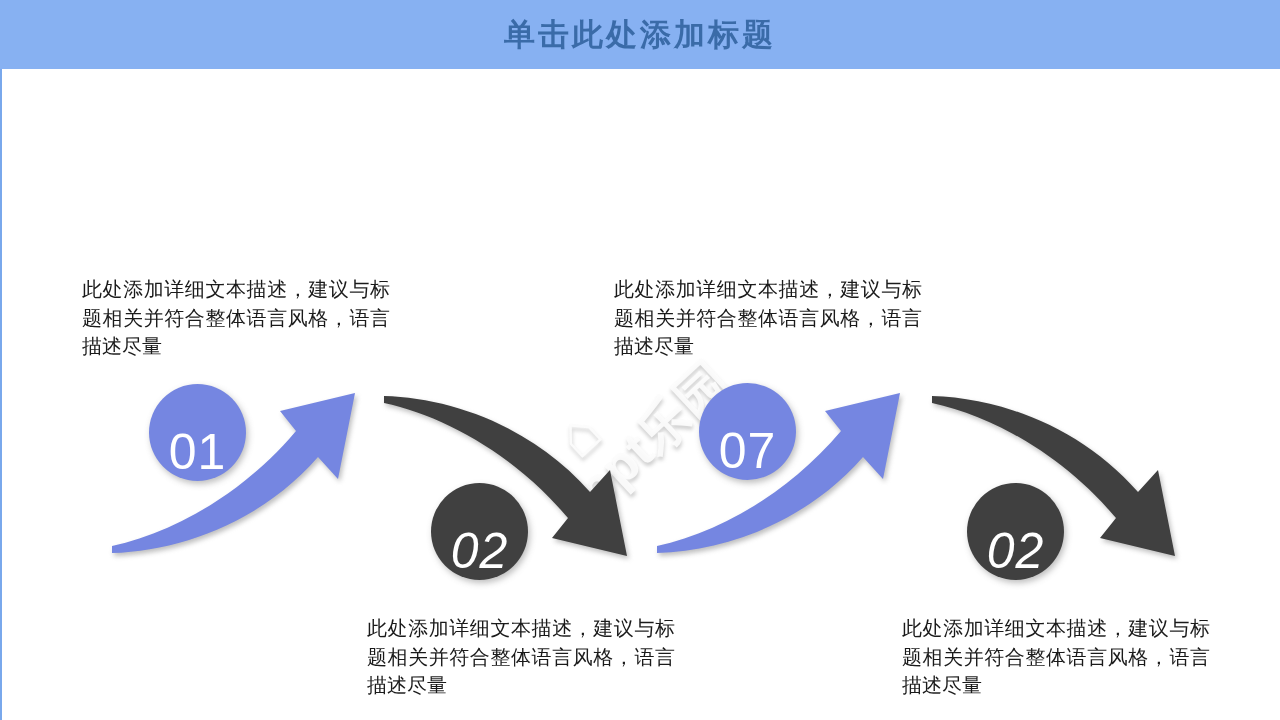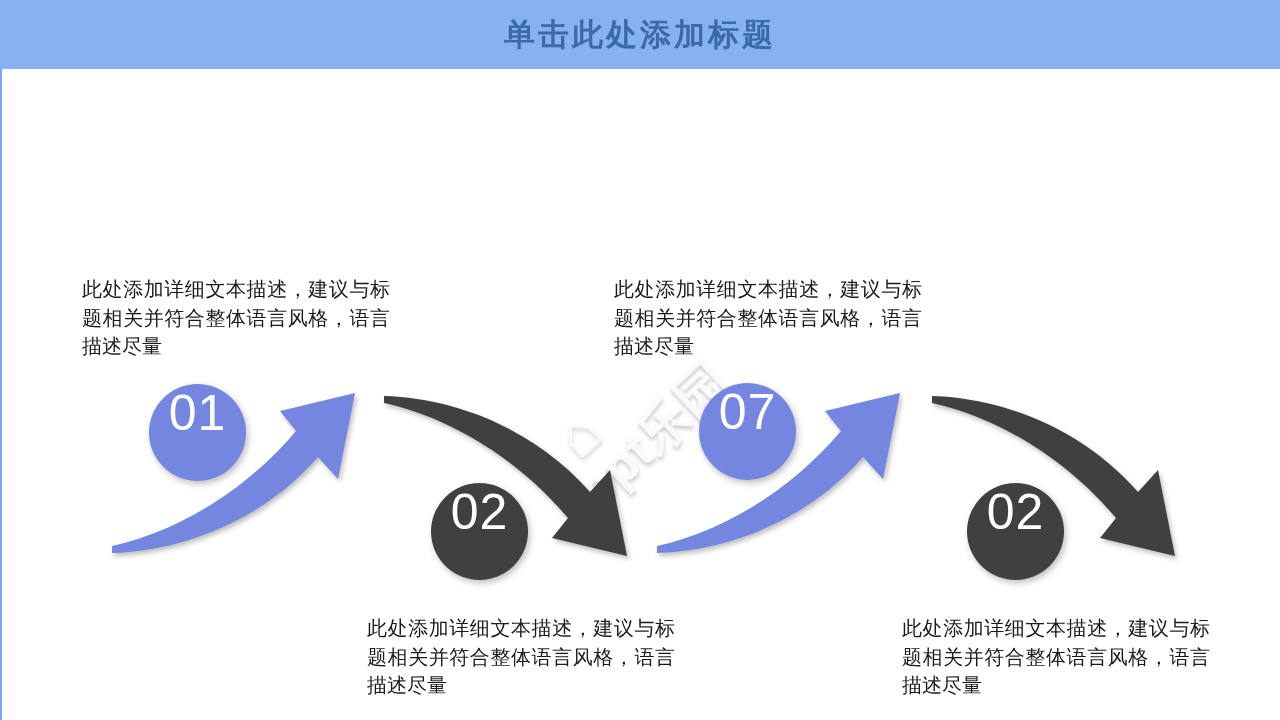--- a/index.html
+++ b/index.html
@@ -83,33 +83,33 @@
   .s2 .desc { left: 365px; top: 545px; }
   .s3 .desc { left: 612px; top: 206px; }
   .s4 .desc { left: 900px; top: 545px; }
 
   
   .badge {
     position: absolute;
     width: 97px; height: 97px;
     border-radius: 50%;
     display: flex;
-    align-items: flex-start;
+    align-items: flex-end;
     justify-content: center;
     box-shadow: 2px 3px 6px rgba(110, 110, 110, 0.45);
     z-index: 3;
   }
   .badge span {
     color: #ffffff;
     font-size: 50px;
     font-weight: 400;
     letter-spacing: 1px;
   }
   .badge.blue { background: var(--accent-blue, #7586E1); }
-  .badge.dark { background: var(--dark-gray, #404040); }
+  .badge.dark { background: var(--dark-gray, #404040); font-style: italic; }
   .s1 .badge { left: 147px; top: 315px; }
   .s2 .badge { left: 429px; top: 414px; }
   .s3 .badge { left: 697px; top: 314px; }
   .s4 .badge { left: 965px; top: 414px; }
 
   
   .arrow {
     position: absolute;
     width: 252px; height: 180px;
     filter: drop-shadow(2px 3px 2.5px rgba(110, 110, 110, 0.45));

